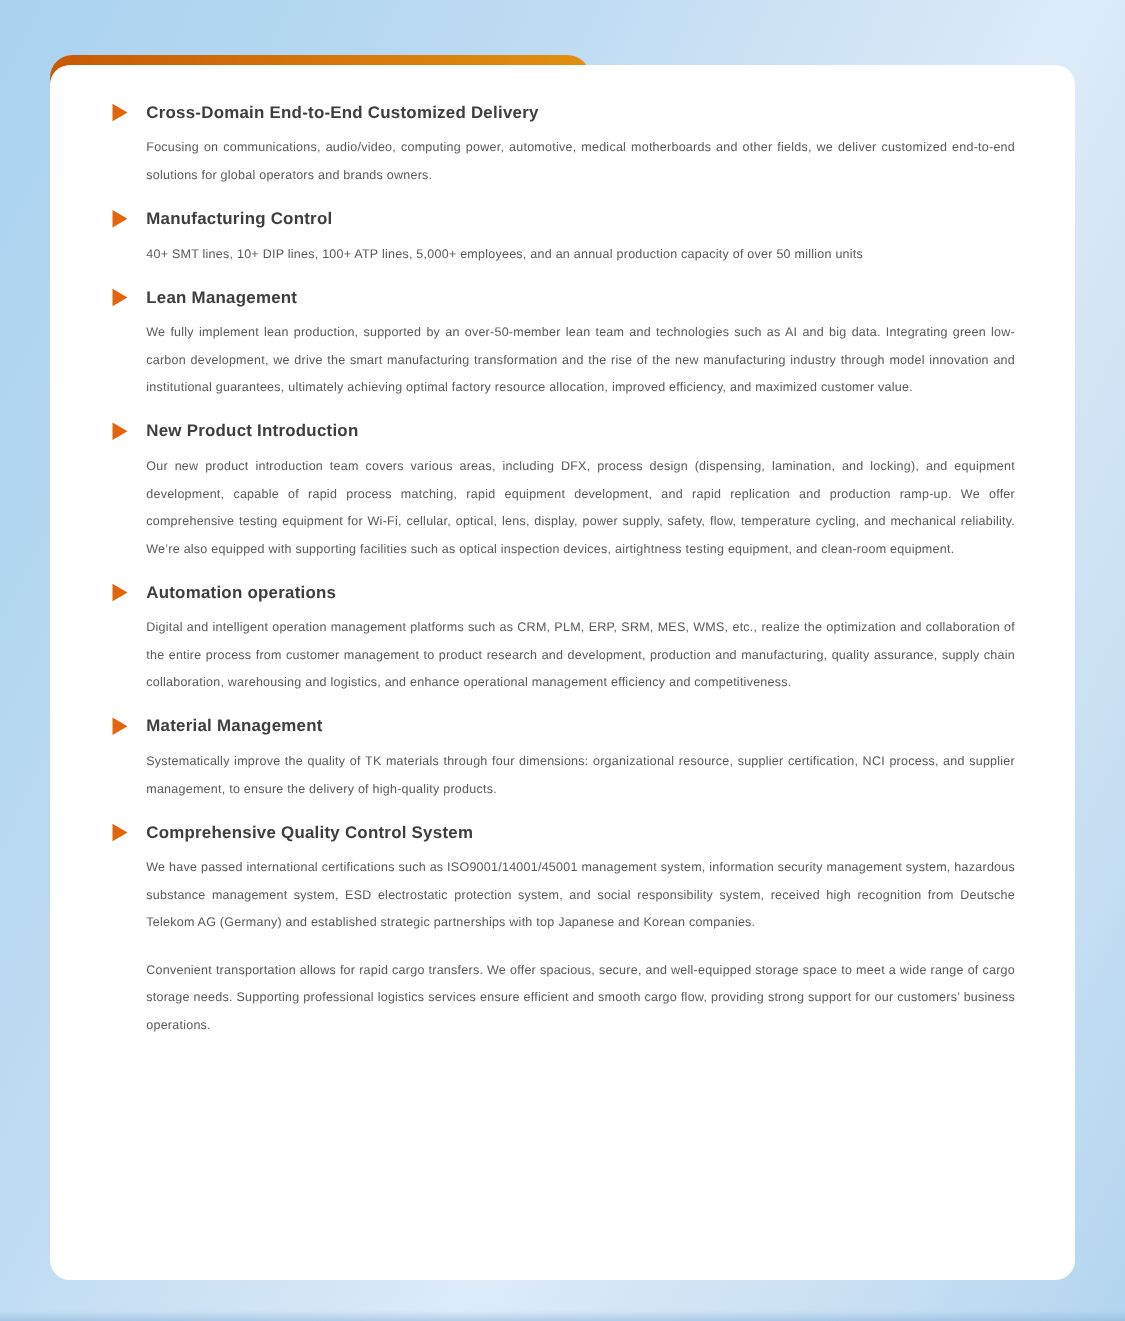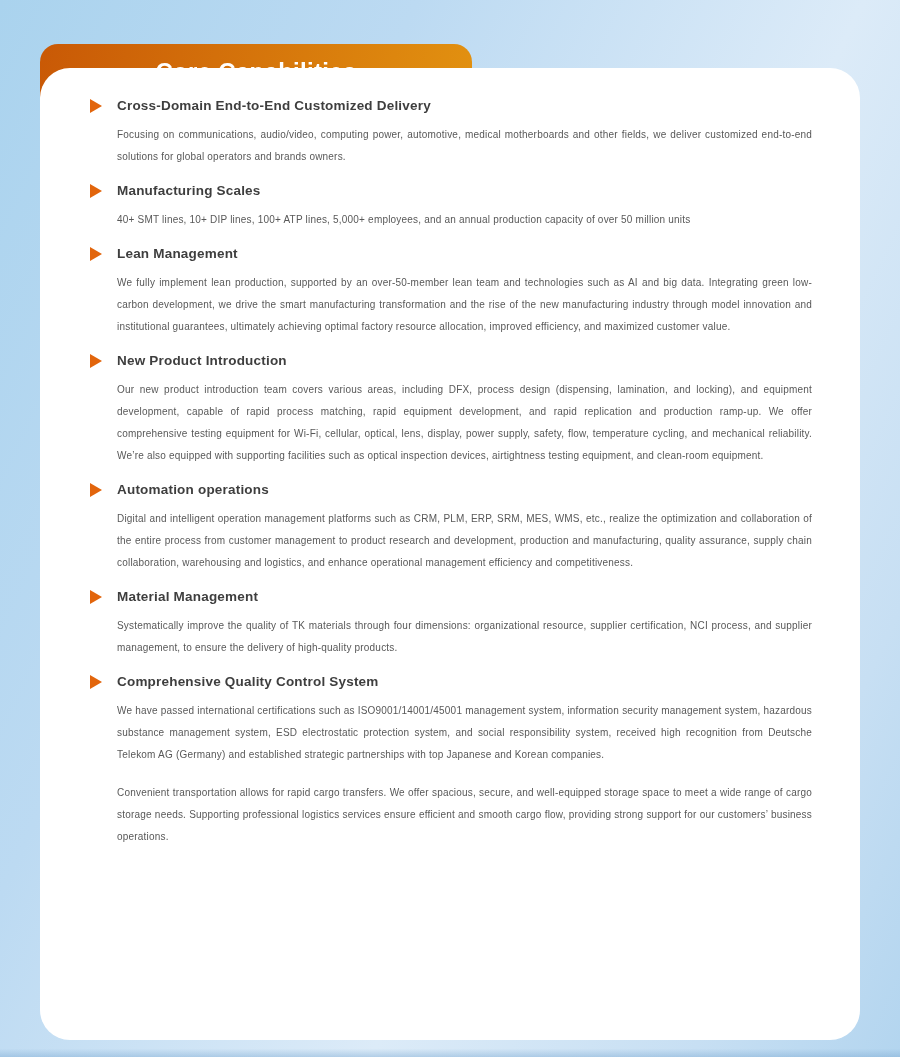--- a/index.html
+++ b/index.html
@@ -32,26 +32,26 @@
     color: #ffffff;
     font-size: 24px;
     font-weight: bold;
     letter-spacing: 0.3px;
     padding-bottom: 12px;
   }
 
   .card {
     position: absolute;
     left: 40px;
-    top: 68px;
+    top: 52px;
     width: 820px;
     height: 972px;
     box-sizing: border-box;
     background: var(--card-bg, #ffffff);
-    border-radius: 30px;
+    border-radius: 16px;
     z-index: 2;
     padding: 31px 48px 36px 50px;
   }
 
   .section { }
   .sec-head {
     display: flex;
     align-items: center;
     gap: 15px;
     margin: 0 0 11px 0;
@@ -94,21 +94,21 @@
     <div class="sec-head">
       <span class="tri"></span>
       <h3 class="sec-title">Cross-Domain End-to-End Customized Delivery</h3>
     </div>
     <p class="sec-body">Focusing on communications, audio/video, computing power, automotive, medical motherboards and other fields, we deliver customized end-to-end solutions for global operators and brands owners.</p>
   </div>
 
   <div class="section">
     <div class="sec-head">
       <span class="tri"></span>
-      <h3 class="sec-title">Manufacturing Scales</h3>
+      <h3 class="sec-title">Manufacturing Control</h3>
     </div>
     <p class="sec-body">40+ SMT lines, 10+ DIP lines, 100+ ATP lines, 5,000+ employees, and an annual production capacity of over 50 million units</p>
   </div>
 
   <div class="section">
     <div class="sec-head">
       <span class="tri"></span>
       <h3 class="sec-title">Lean Management</h3>
     </div>
     <p class="sec-body">We fully implement lean production, supported by an over-50-member lean team and technologies such as AI and big data. Integrating green low-carbon development, we drive the smart manufacturing transformation and the rise of the new manufacturing industry through model innovation and institutional guarantees, ultimately achieving optimal factory resource allocation, improved efficiency, and maximized customer value.</p>

